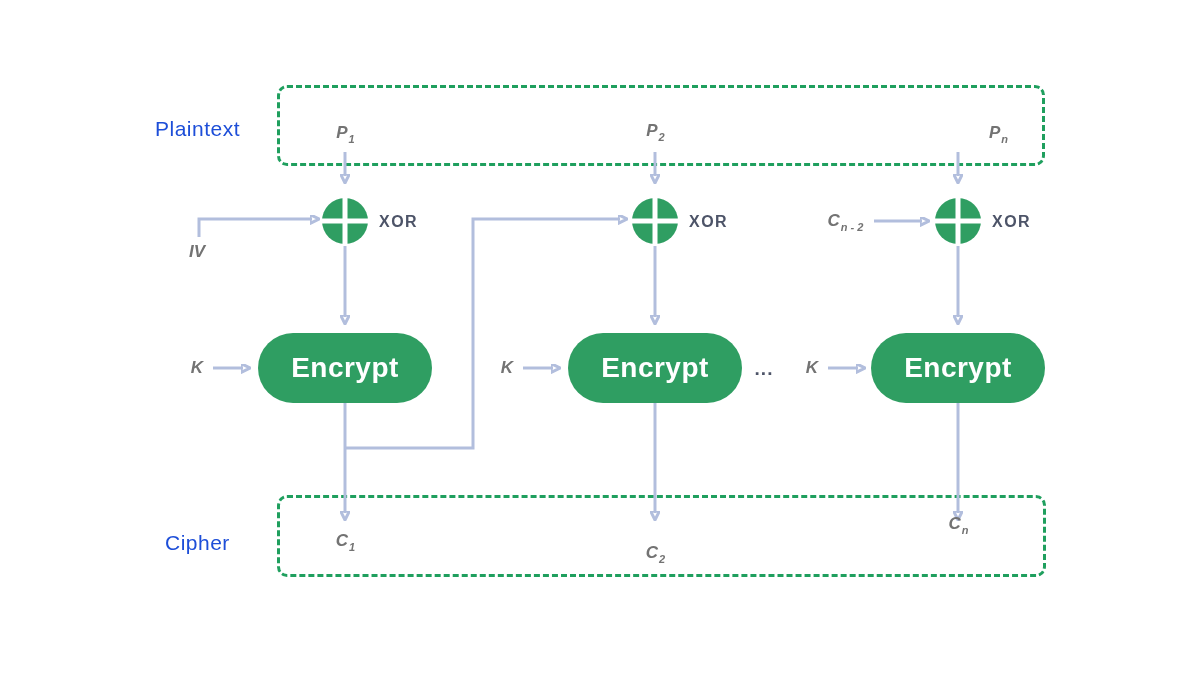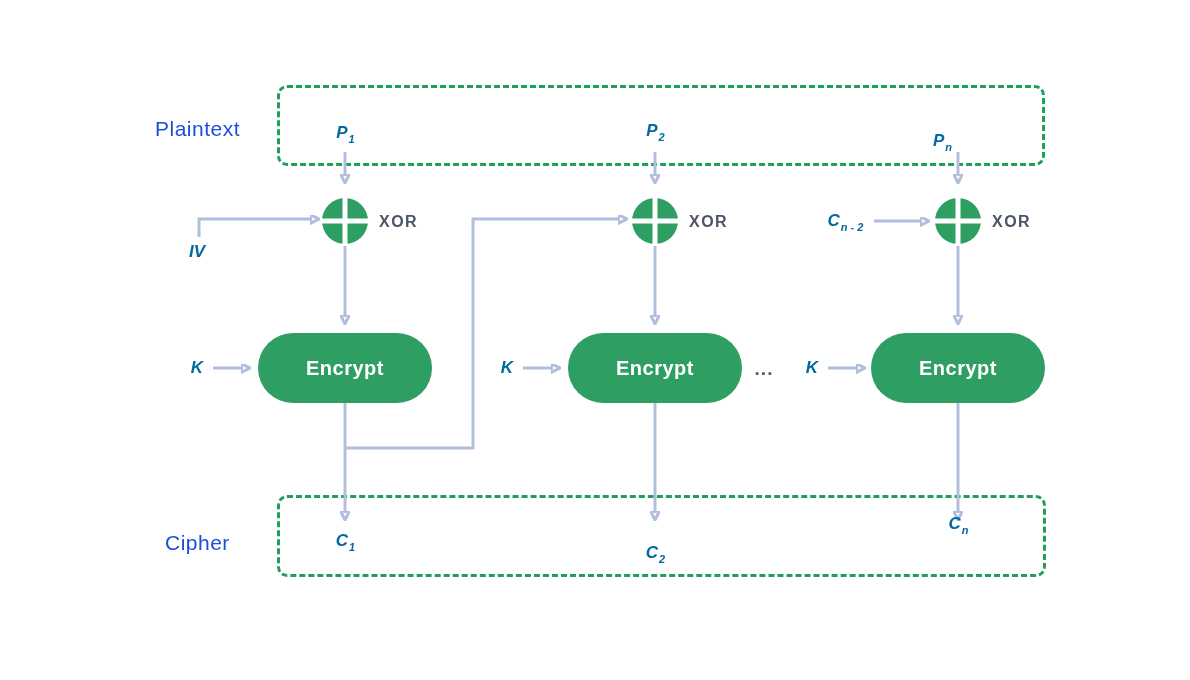--- a/index.html
+++ b/index.html
@@ -28,38 +28,38 @@
     color: #1d4ed8;
     font-size: 21px;
     font-weight: normal;
     letter-spacing: 0.5px;
   }
   .lbl-plaintext { left: 155px; top: 117px; }
   .lbl-cipher    { left: 165px; top: 531px; }
 
   .var-label {
     position: absolute;
-    color: #0369a1;
+    color: #737373;
     font-size: 17px;
     font-style: italic;
     font-weight: 600;
     transform: translateX(-50%);
     white-space: nowrap;
   }
   .var-label .sub {
     font-size: 11px;
     font-style: italic;
     position: relative;
     top: 5px;
     left: 1px;
   }
 
   .p1 { left: 345px; top: 123px; }
   .p2 { left: 655px; top: 121px; }
-  .p3 { left: 942px; top: 123px; margin-top: 8px; }
+  .p3 { left: 998px; top: 123px; }
   .c1 { left: 345px; top: 531px; }
   .c2 { left: 655px; top: 531px; margin-top: 12px; }
   .c3 { left: 958px; top: 514px; }
   .iv { left: 197px; top: 242px; }
   .k1 { left: 197px; top: 358px; }
   .k2 { left: 507px; top: 358px; }
   .k3 { left: 812px; top: 358px; }
   .cn1 { left: 845px; top: 211px; }
 
   .xor-circle {
@@ -97,21 +97,21 @@
   .xorlbl1 { left: 379px; top: 213px; }
   .xorlbl2 { left: 689px; top: 213px; }
   .xorlbl3 { left: 992px; top: 213px; }
 
   .encrypt-pill {
     position: absolute;
     width: 174px; height: 70px;
     border-radius: 35px;
     background: #2f9e62;
     color: #ffffff;
-    font-size: 20px;
+    font-size: 28px;
     font-weight: bold;
     letter-spacing: 0.5px;
     display: flex;
     align-items: center;
     justify-content: center;
     transform: translate(-50%, -50%);
   }
   .enc1 { left: 345px; top: 368px; }
   .enc2 { left: 655px; top: 368px; }
   .enc3 { left: 958px; top: 368px; }

